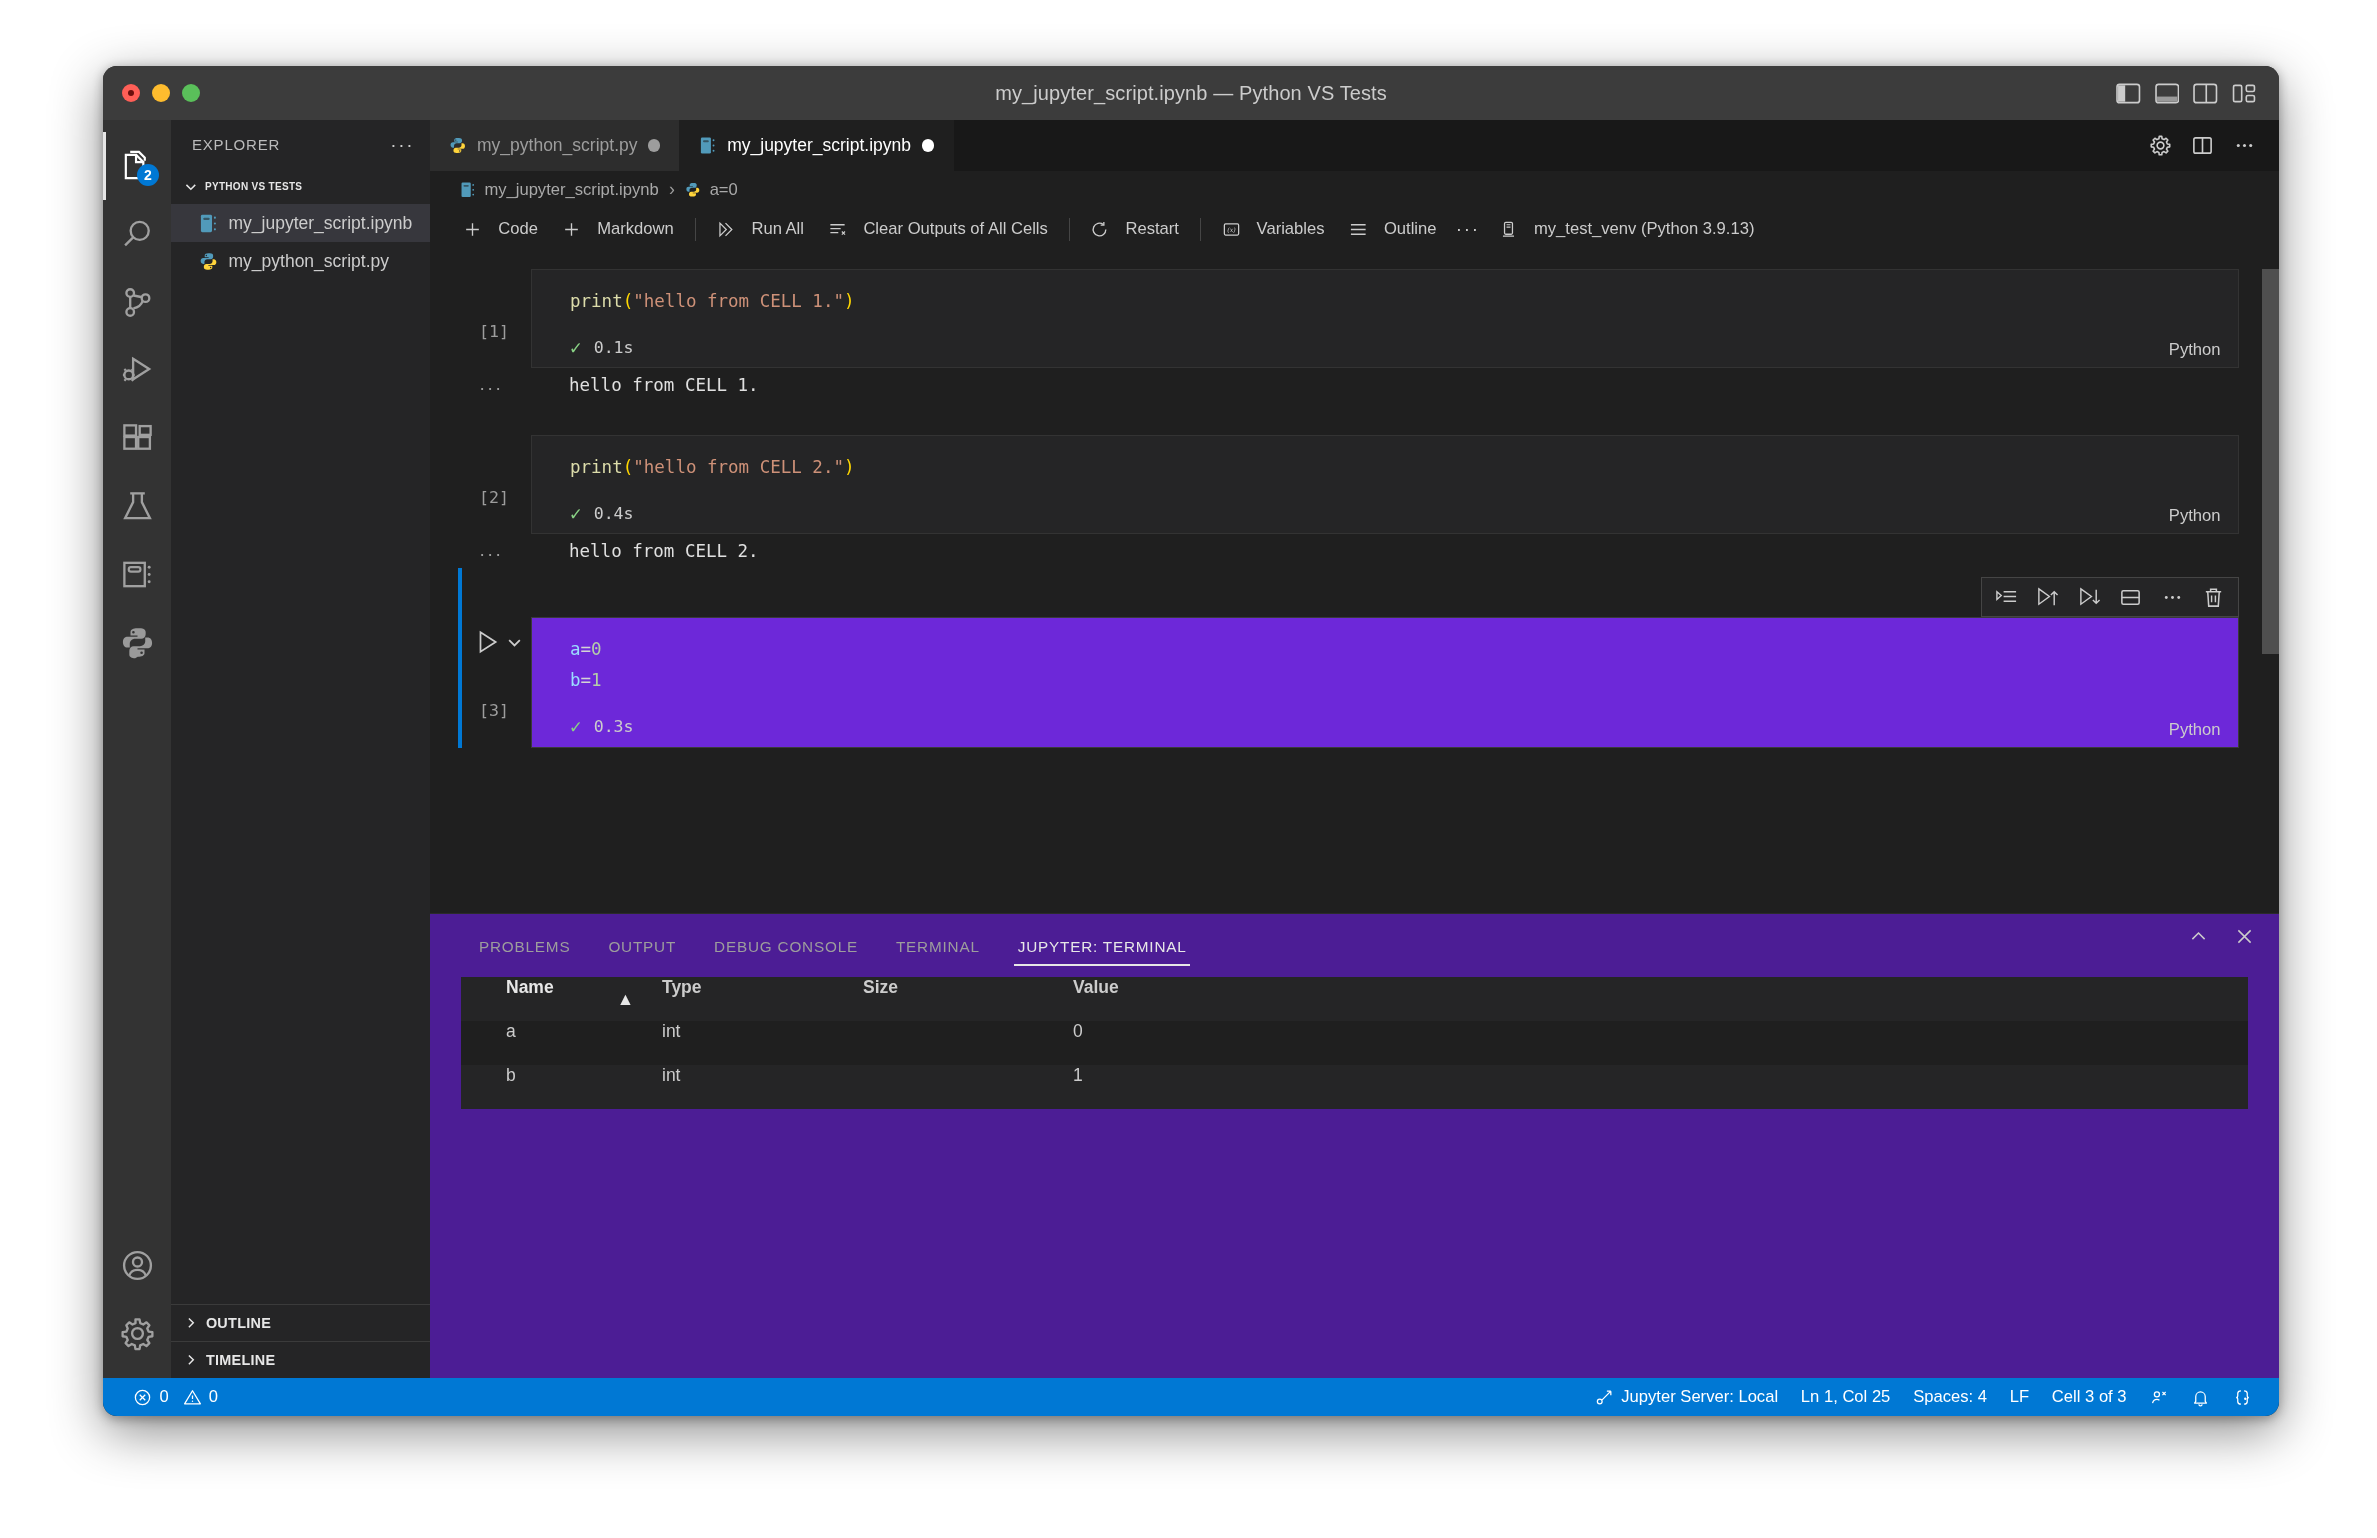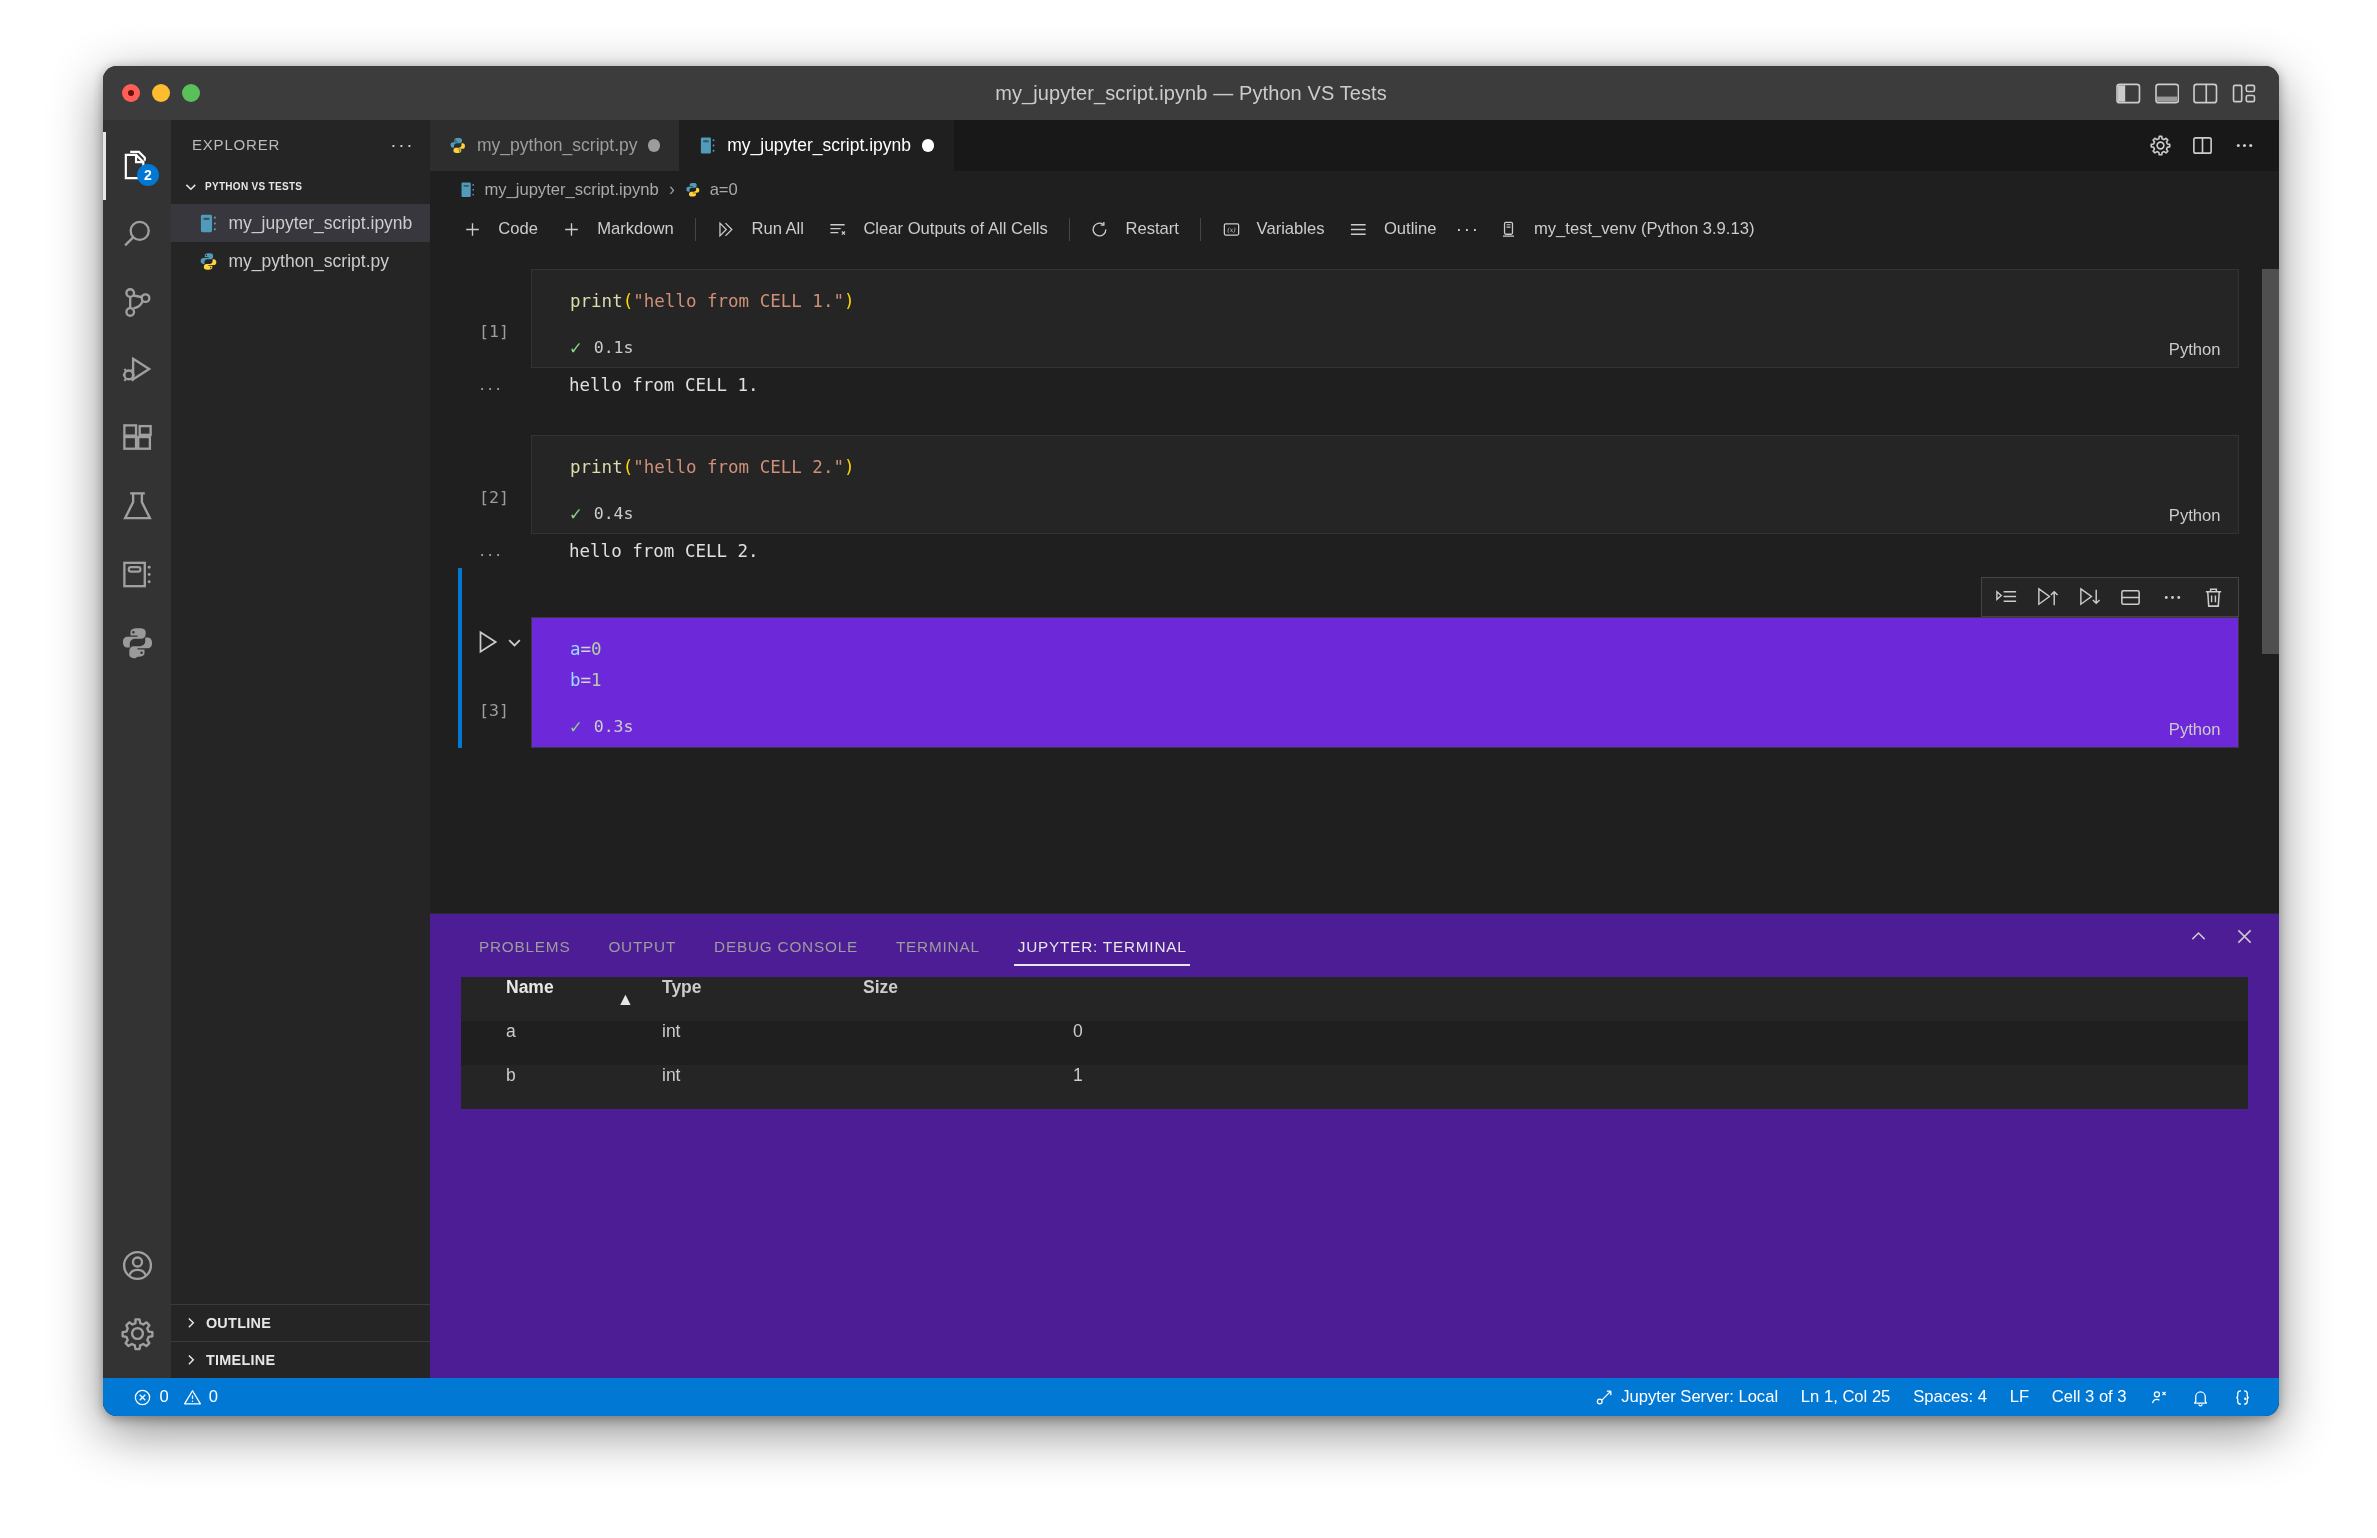--- a/index.html
+++ b/index.html
@@ -706,20 +706,21 @@
         </div>
 
         <div class="vartable">
           <div class="vrow vhead">
             <div class="vc-name">
               <span>Name</span>
               <span class="sortarrow">▲</span>
             </div>
             <div class="vc-type">Type</div>
             <div class="vc-size">Size</div>
+            <div class="vc-value">Value</div>
           </div>
           <div class="vrow vbody-odd">
             <div class="vc-name">a</div>
             <div class="vc-type">int</div>
             <div class="vc-size"></div>
             <div class="vc-value">0</div>
           </div>
           <div class="vrow vbody-even">
             <div class="vc-name">b</div>
             <div class="vc-type">int</div>

